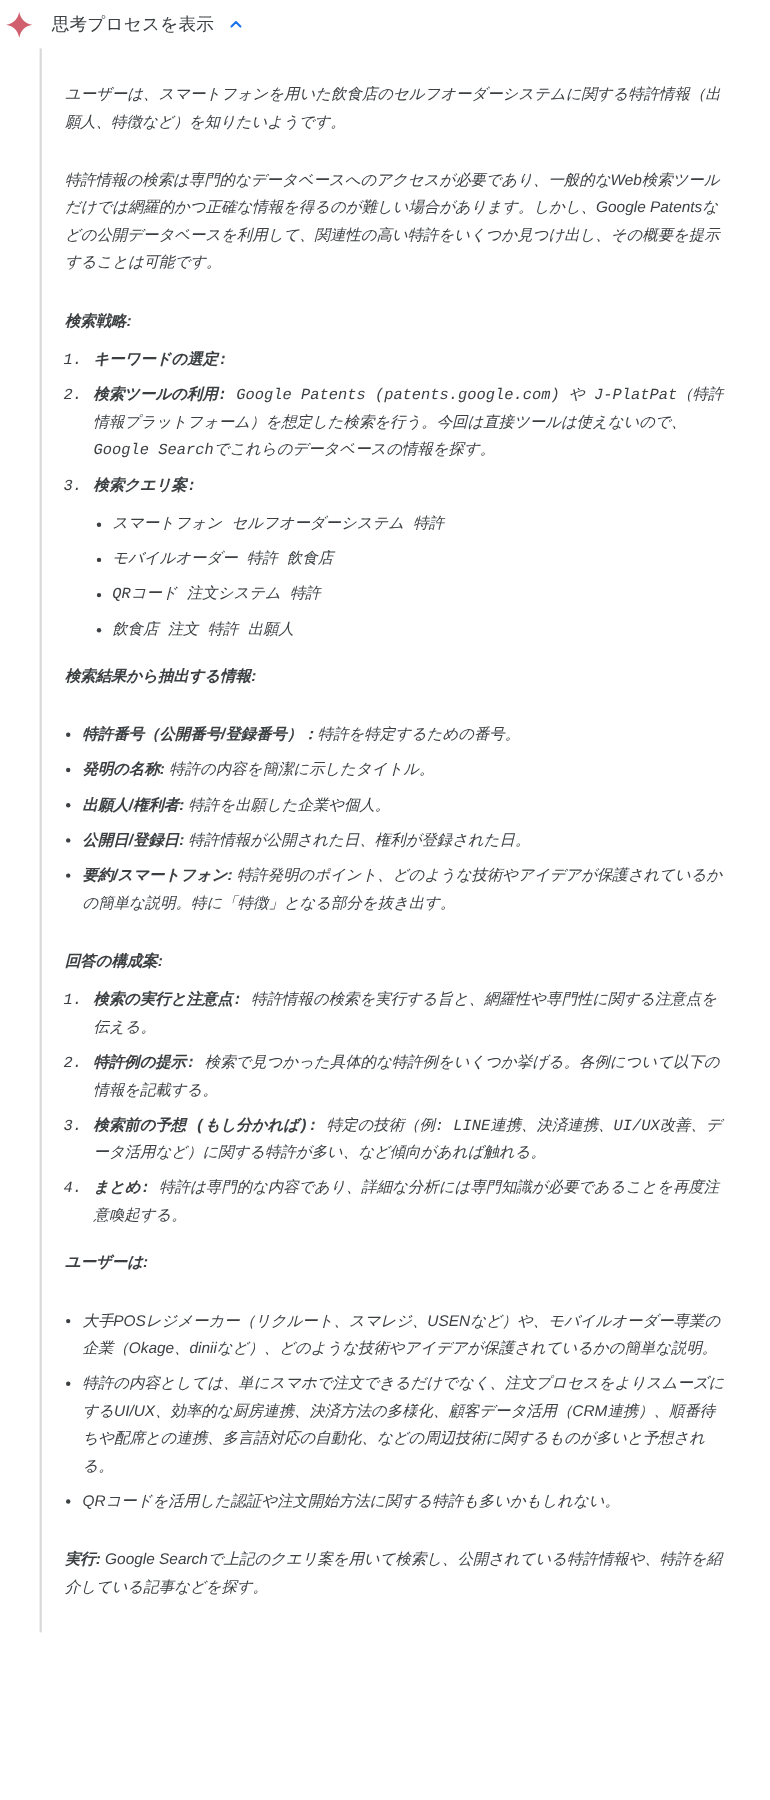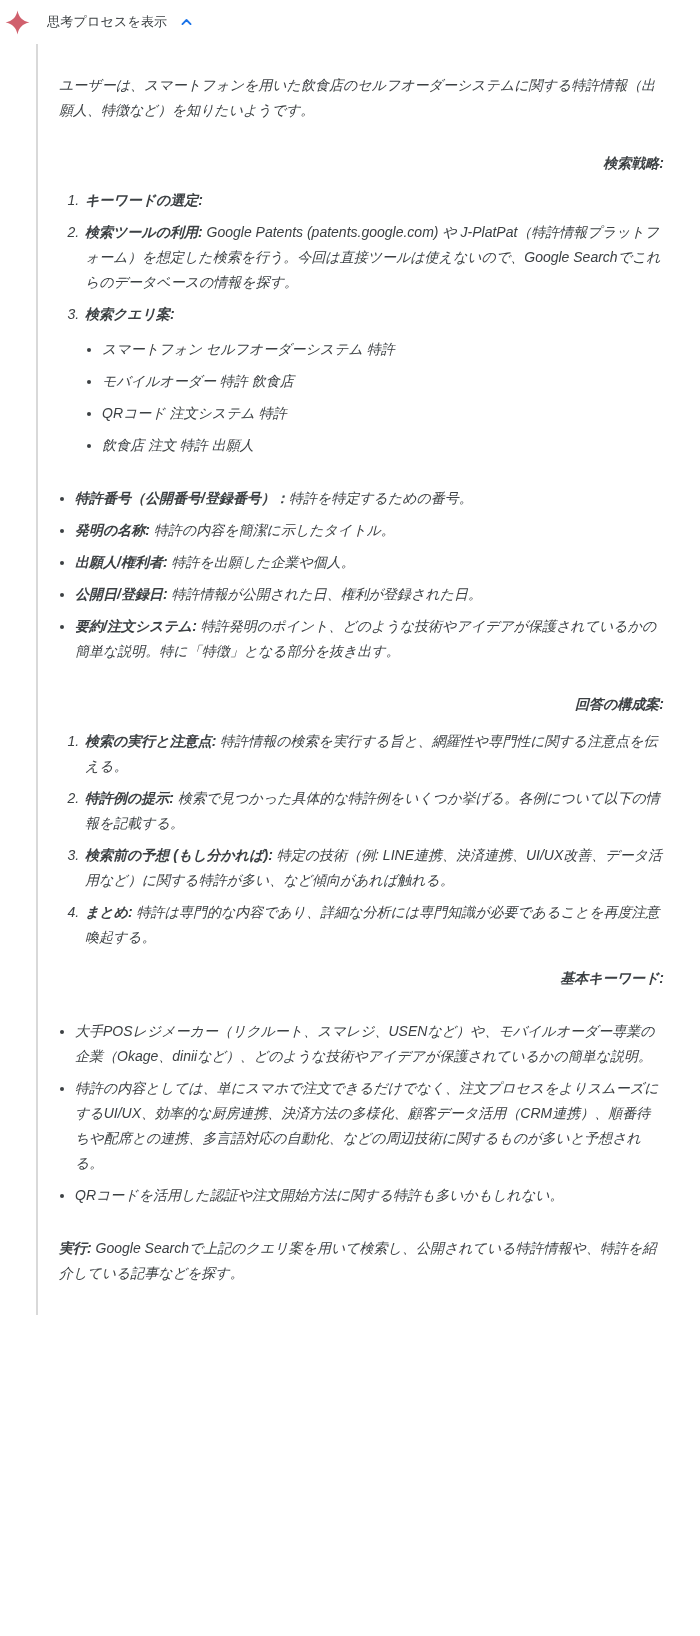--- a/index.html
+++ b/index.html
@@ -7,36 +7,36 @@
     width:700px;min-height:1636px;
     font-family:"Liberation Sans","DejaVu Sans",sans-serif;
     color:#3c4043;
     -webkit-font-smoothing:antialiased;
   }
   .panel{padding-top:6px;}
   
   .hdr{display:flex;align-items:center;gap:16px;padding:2px 0 8px 3px;}
   .sparkle{width:28px;height:28px;flex:0 0 auto;display:flex;align-items:center;justify-content:center;}
   .toggle{display:inline-flex;align-items:center;gap:12px;cursor:pointer;background:none;border:none;padding:0;
-          font-family:inherit;font-size:13px;color:#3c4043;}
+          font-family:inherit;font-size:16px;color:#3c4043;}
   .toggle .lbl{letter-spacing:.2px;}
   .chev{display:inline-flex;align-items:center;}
   
   .block{
     margin-left:36px;margin-right:10px;
     border-left:2px solid #d9d9d9;
     padding:1px 26px 1px 21px;
     font-style:italic;
     font-size:14px;line-height:25px;
     color:#3c4043;
   }
   .block p{margin:28px 0;}
-  .block p.h{font-weight:700;margin:16px 0 12px;text-align:right;}
+  .block p.h{font-weight:700;margin:16px 0 12px;}
   strong{font-weight:700;}
-  ol{margin:12px 0;padding-left:24px;}
+  ol{margin:12px 0;padding-left:24px;font-family:Liberation Mono, monospace;}
   ol>li{margin:7px 0;padding-left:2px;}
   ul{list-style:disc;margin:10px 0 12px;padding-left:16px;}
   ul>li{margin:7px 0;}
   ol ul{padding-left:17px;margin:10px 0 4px;}
   ul.toplevel{padding-left:16px;margin:28px 0;}
   ::marker{font-style:italic;}
 </style>
 </head>
 <body>
 
@@ -55,20 +55,21 @@
           <path d="M5.5 14.5 L12 8 L18.5 14.5" fill="none" stroke="#1a73e8" stroke-width="3" stroke-linecap="round" stroke-linejoin="round"></path>
         </svg>
       </span>
     </button>
   </div>
 
   <div class="block">
 
     <p><span>ユーザーは、スマートフォンを用いた飲食店のセルフオーダーシステムに関する特許情報（出願人、特徴など）を知りたいようです。</span></p>
 
+    <p><span>特許情報の検索は専門的なデータベースへのアクセスが必要であり、一般的なWeb検索ツールだけでは網羅的かつ正確な情報を得るのが難しい場合があります。しかし、Google Patentsなどの公開データベースを利用して、関連性の高い特許をいくつか見つけ出し、その概要を提示することは可能です。</span></p>
 
     <p class="h">検索戦略:</p>
 
     <ol>
       <li>
         <strong>キーワードの選定:</strong>
       </li>
       <li>
         <strong>検索ツールの利用:</strong>
         <span>Google Patents (patents.google.com) や J-PlatPat（特許情報プラットフォーム）を想定した検索を行う。今回は直接ツールは使えないので、Google Searchでこれらのデータベースの情報を探す。</span>
@@ -77,27 +78,28 @@
         <strong>検索クエリ案:</strong>
         <ul>
           <li><span>スマートフォン セルフオーダーシステム 特許</span></li>
           <li><span>モバイルオーダー 特許 飲食店</span></li>
           <li><span>QRコード 注文システム 特許</span></li>
           <li><span>飲食店 注文 特許 出願人</span></li>
         </ul>
       </li>
     </ol>
 
+    <p class="h">検索結果から抽出する情報:</p>
 
     <ul class="toplevel">
       <li><strong>特許番号（公開番号/登録番号）：</strong><span>特許を特定するための番号。</span></li>
       <li><strong>発明の名称:</strong> <span>特許の内容を簡潔に示したタイトル。</span></li>
       <li><strong>出願人/権利者:</strong> <span>特許を出願した企業や個人。</span></li>
       <li><strong>公開日/登録日:</strong> <span>特許情報が公開された日、権利が登録された日。</span></li>
-      <li><strong>要約/注文システム:</strong> <span>特許発明のポイント、どのような技術やアイデアが保護されているかの簡単な説明。特に「特徴」となる部分を抜き出す。</span></li>
+      <li><strong>要約/スマートフォン:</strong> <span>特許発明のポイント、どのような技術やアイデアが保護されているかの簡単な説明。特に「特徴」となる部分を抜き出す。</span></li>
     </ul>
 
     <p class="h">回答の構成案:</p>
 
     <ol>
       <li>
         <strong>検索の実行と注意点:</strong>
         <span>特許情報の検索を実行する旨と、網羅性や専門性に関する注意点を伝える。</span>
       </li>
       <li>
@@ -107,21 +109,21 @@
       <li>
         <strong>検索前の予想 (もし分かれば):</strong>
         <span>特定の技術（例: LINE連携、決済連携、UI/UX改善、データ活用など）に関する特許が多い、など傾向があれば触れる。</span>
       </li>
       <li>
         <strong>まとめ:</strong>
         <span>特許は専門的な内容であり、詳細な分析には専門知識が必要であることを再度注意喚起する。</span>
       </li>
     </ol>
 
-    <p class="h">基本キーワード:</p>
+    <p class="h">ユーザーは:</p>
 
     <ul class="toplevel">
       <li><span>大手POSレジメーカー（リクルート、スマレジ、USENなど）や、モバイルオーダー専業の企業（Okage、diniiなど）、どのような技術やアイデアが保護されているかの簡単な説明。</span></li>
       <li><span>特許の内容としては、単にスマホで注文できるだけでなく、注文プロセスをよりスムーズにするUI/UX、効率的な厨房連携、決済方法の多様化、顧客データ活用（CRM連携）、順番待ちや配席との連携、多言語対応の自動化、などの周辺技術に関するものが多いと予想される。</span></li>
       <li><span>QRコードを活用した認証や注文開始方法に関する特許も多いかもしれない。</span></li>
     </ul>
 
     <p>
       <strong>実行:</strong>
       <span>Google Searchで上記のクエリ案を用いて検索し、公開されている特許情報や、特許を紹介している記事などを探す。</span>

